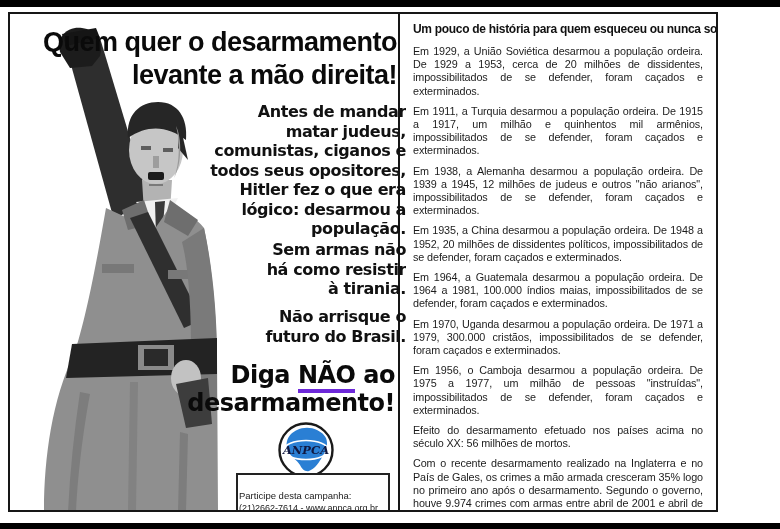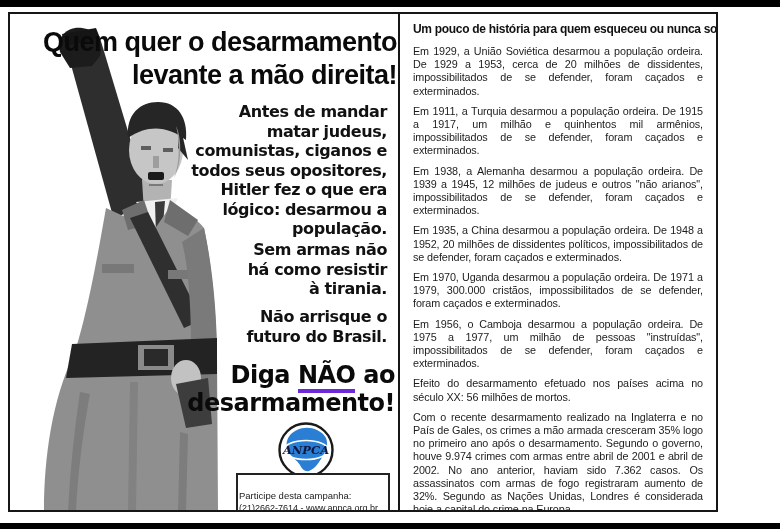--- a/index.html
+++ b/index.html
@@ -16,21 +16,21 @@
   .panel-right{left:398px;width:320px;padding:6px 13px 0 13px;}
 
   
   .photo{position:absolute;left:0;top:8px;z-index:1;}
   .headline{
     position:absolute;top:12px;left:0;right:9px;z-index:2;
     text-align:right;font-weight:bold;font-size:27px;line-height:33px;
     color:#0a0a0a;white-space:pre-line;letter-spacing:-0.5px;
   }
   .lblock{
-    position:absolute;right:19px;width:252px;z-index:2;text-align:right;
+    position:absolute;right:0;width:252px;z-index:2;text-align:right;
     font-family:"DejaVu Sans",sans-serif;font-weight:bold;color:#111;
     font-size:16px;line-height:19.5px;white-space:pre-line;letter-spacing:-0.4px;
   }
   .lblock1{top:88px;}
   .lblock2{top:226px;}
   .lblock3{top:293px;}
   .cta{
     position:absolute;right:11px;width:300px;top:347px;z-index:2;text-align:right;
     font-family:"DejaVu Sans",sans-serif;font-weight:bold;color:#0a0a0a;
     font-size:24px;line-height:28px;letter-spacing:-0.5px;
@@ -151,19 +151,20 @@
   </div>
 </div>
 
 <div class="panel panel-right">
   <div class="rp-heading">Um pouco de história para quem esqueceu ou nunca soube:</div>
 
   <p class="rp-par">Em 1929, a União Soviética desarmou a população ordeira. De 1929 a 1953, cerca de 20 milhões de dissidentes, impossibilitados de se defender, foram caçados e exterminados.</p>
   <p class="rp-par">Em 1911, a Turquia desarmou a população ordeira. De 1915 a 1917, um milhão e quinhentos mil armênios, impossibilitados de se defender, foram caçados e exterminados.</p>
   <p class="rp-par">Em 1938, a Alemanha desarmou a população ordeira. De 1939 a 1945, 12 milhões de judeus e outros "não arianos", impossibilitados de se defender, foram caçados e exterminados.</p>
   <p class="rp-par">Em 1935, a China desarmou a população ordeira. De 1948 a 1952, 20 milhões de dissidentes políticos, impossibilitados de se defender, foram caçados e exterminados.</p>
+  <p class="rp-par">Em 1964, a Guatemala desarmou a população ordeira. De 1964 a 1981, 100.000 índios maias, impossibilitados de se defender, foram caçados e exterminados.</p>
   <p class="rp-par">Em 1970, Uganda desarmou a população ordeira. De 1971 a 1979, 300.000 cristãos, impossibilitados de se defender, foram caçados e exterminados.</p>
   <p class="rp-par">Em 1956, o Camboja desarmou a população ordeira. De 1975 a 1977, um milhão de pessoas "instruídas", impossibilitados de se defender, foram caçados e exterminados.</p>
   <p class="rp-par">Efeito do desarmamento efetuado nos países acima no século XX: 56 milhões de mortos.</p>
   <p class="rp-par">Com o recente desarmamento realizado na Inglaterra e no País de Gales, os crimes a mão armada cresceram 35% logo no primeiro ano após o desarmamento. Segundo o governo, houve 9.974 crimes com armas entre abril de 2001 e abril de 2002. No ano anterior, haviam sido 7.362 casos. Os assassinatos com armas de fogo registraram aumento de 32%. Segundo as Nações Unidas, Londres é considerada hoje a capital do crime na Europa.</p>
   <p class="rp-par">Tudo isso é óbvio, pois marginais não obedecem às leis. Com o desarmamento, só gente honesta como você não poderá ter uma arma.</p>
 
 </div>
 
 </body></html>

